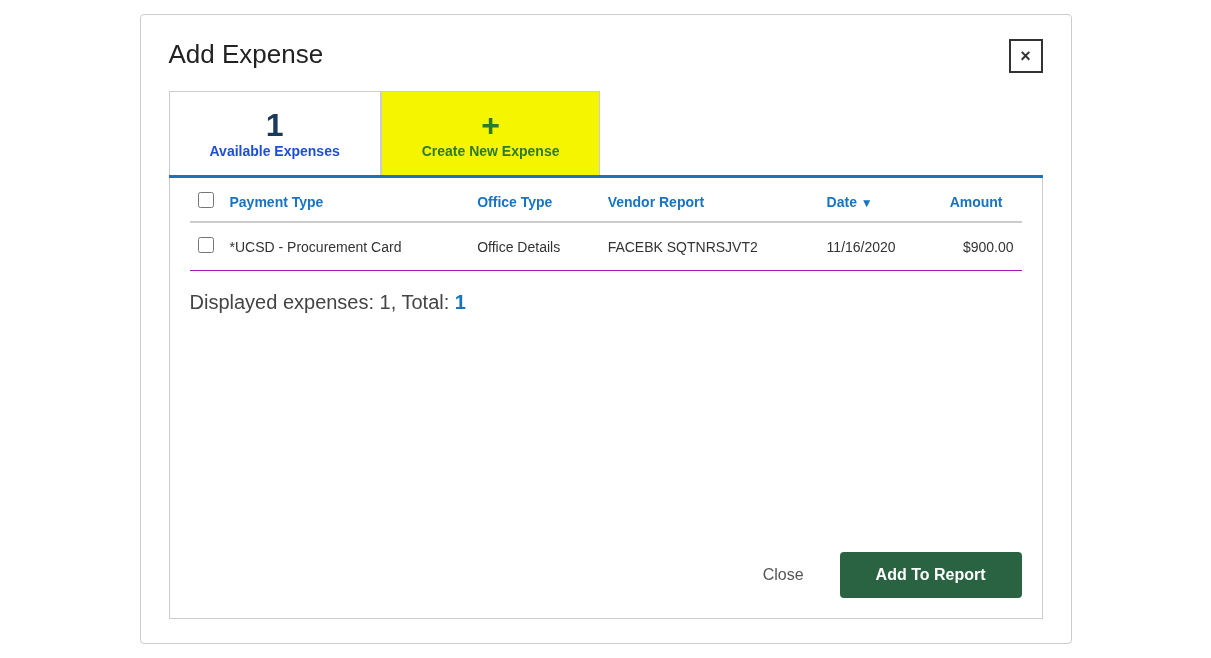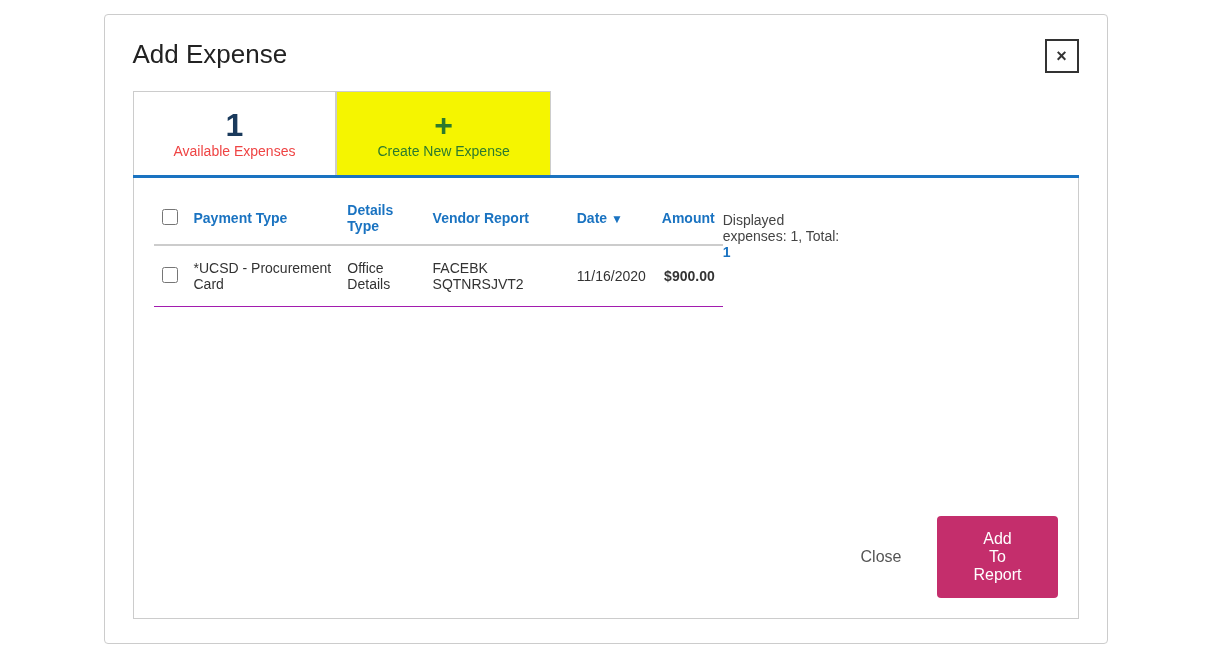--- a/index.html
+++ b/index.html
@@ -5,21 +5,21 @@
     * { box-sizing: border-box; margin: 0; padding: 0; }
     body {
       font-family: Arial, sans-serif;
       background: #fff;
       display: flex;
       justify-content: center;
       align-items: center;
       min-height: 100vh;
     }
     .dialog {
-      width: 1004px;
+      width: 932px;
       min-height: 630px;
       background: #fff;
       border: 1px solid #ccc;
       border-radius: 4px;
       padding: 24px 28px 24px 28px;
       position: relative;
       display: flex;
       flex-direction: column;
     }
     .dialog-header {
@@ -69,96 +69,96 @@
       background: #fff;
     }
     .tab-count {
       font-size: 32px;
       font-weight: bold;
       color: #1a3a5c;
       line-height: 1.1;
     }
     .tab-label {
       font-size: 14px;
-      color: #ef4444;
-      font-weight: 400;
+      color: #1d4ed8;
+      font-weight: 700;
     }
     .tab-new {
       background: #f5f500;
       border: 1px solid #ccc;
       border-bottom: none;
     }
     .tab-new .tab-plus {
       font-size: 32px;
       font-weight: bold;
       color: #2d7a2d;
       line-height: 1.1;
     }
     .tab-new .tab-label {
       color: #2d7a2d;
-      font-weight: 400;
+      font-weight: 700;
     }
     .content-area {
       border: 1px solid #ccc;
       border-top: none;
       flex: 1;
-      padding: 14px 20px 20px 20px;
-      display: flex;
-      flex-direction: row;
+      padding: 4px 20px 20px 20px;
+      display: flex;
+      flex-direction: column;
     }
     .table-wrapper {
       width: 100%;
     }
     table {
       width: 100%;
       border-collapse: collapse;
     }
     thead tr {
       border-bottom: 2px solid #ccc;
     }
     thead th {
       text-align: left;
       font-size: 14px;
       color: #1a73c1;
       font-weight: 700;
       padding: 10px 8px;
     }
     thead th.amount-col {
-      text-align: right;
+      text-align: center;
     }
     thead th.checkbox-col {
       width: 30px;
     }
     .sort-indicator {
       font-size: 12px;
       color: #1a73c1;
     }
     tbody tr td {
       padding: 14px 8px;
       font-size: 14px;
       color: #333;
       border-bottom: 1px solid #a21caf;
     }
     tbody tr td.amount-val {
       text-align: right;
-      font-weight: 700;
+      font-weight: 400;
     }
     .row-checkbox {
       width: 16px;
       height: 16px;
       cursor: pointer;
     }
     .header-checkbox {
       width: 16px;
       height: 16px;
       cursor: pointer;
     }
     .summary-text {
       margin-top: 20px;
-      font-size: 14px;
+      font-size: 20px;
       color: #444;
     }
     .summary-link {
       color: #1a73c1;
       font-weight: 600;
       text-decoration: none;
     }
     .footer-row {
       display: flex;
       justify-content: flex-end;
@@ -169,26 +169,26 @@
     }
     .close-text-btn {
       background: none;
       border: none;
       font-size: 16px;
       color: #555;
       cursor: pointer;
       padding: 10px 16px;
     }
     .add-to-report-btn {
-      background: #be185d;
+      background: #14532d;
       color: #fff;
       border: none;
       border-radius: 4px;
       font-size: 16px;
-      font-weight: 400;
+      font-weight: 700;
       padding: 14px 36px;
       cursor: not-allowed;
       opacity: 0.9;
     }
   </style>
 </head>
 <body>
 
 <div class="dialog">
 
@@ -210,21 +210,21 @@
 
   <div class="content-area">
     <div class="table-wrapper">
       <table>
         <thead>
           <tr>
             <th class="checkbox-col">
               <input type="checkbox" class="header-checkbox" style="">
             </th>
             <th>Payment Type</th>
-            <th>Details Type</th>
+            <th>Office Type</th>
             <th>Vendor Report</th>
             <th style="cursor:pointer;">
               Date <span class="sort-indicator">▼</span>
             </th>
             <th class="amount-col">Amount</th>
           </tr>
         </thead>
         <tbody id="expense-rows">
         <tr>
       <td>

